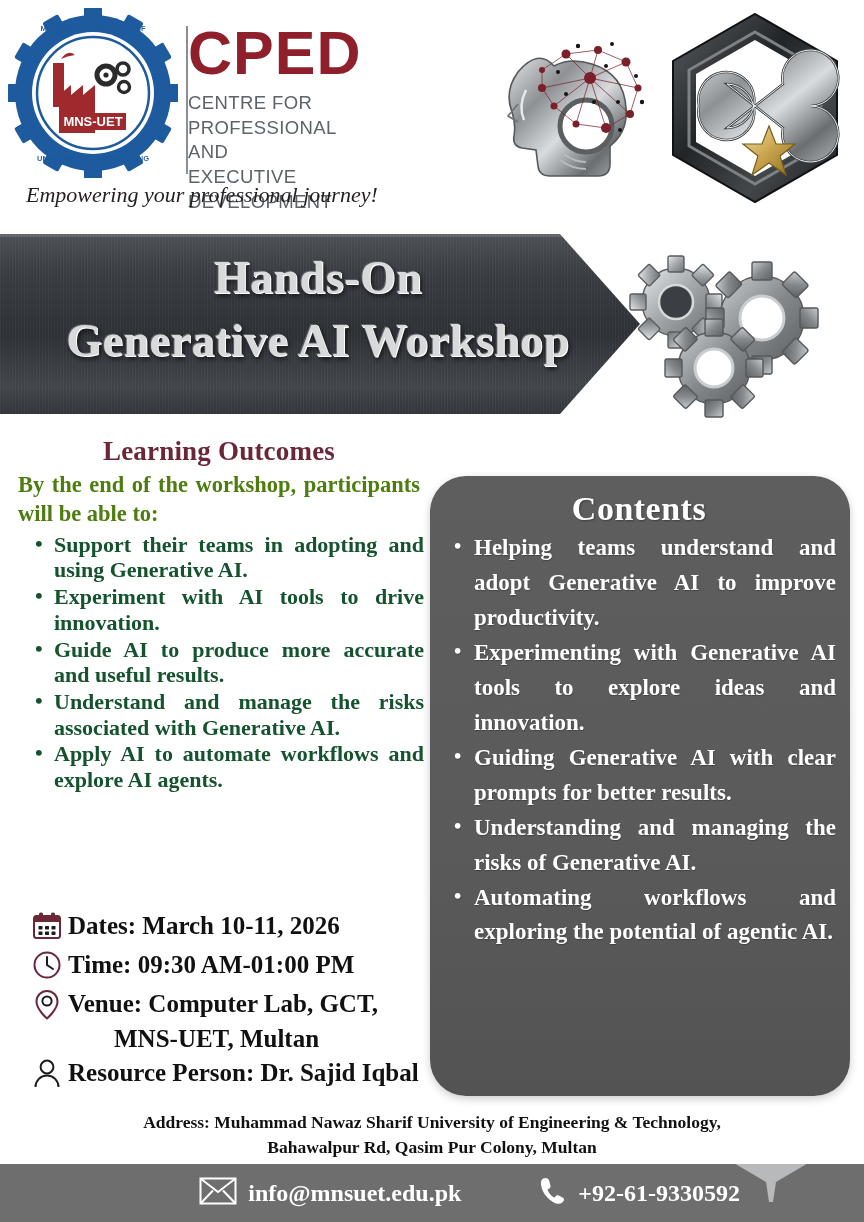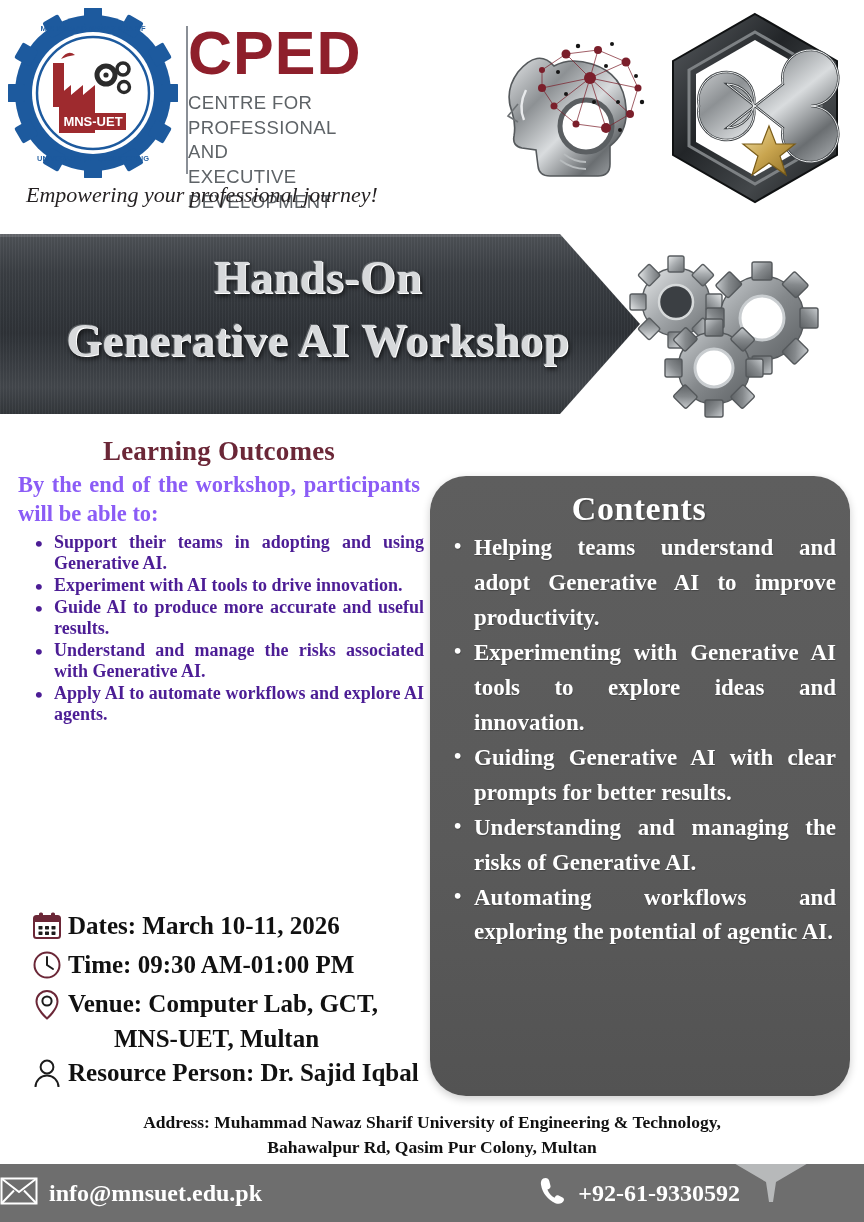--- a/index.html
+++ b/index.html
@@ -71,27 +71,27 @@
   .gears { position:absolute; right:16px; top:22px; width:230px; height:170px; }
 
   
   .left-col { position:absolute; left:14px; top:436px; width:410px; }
   .lo-heading {
     text-align:center; font-size:27px; font-weight:bold;
     color:#6b2737; font-family:"Liberation Serif", serif;
     margin-bottom:4px; letter-spacing:0.2px;
   }
   .lo-intro {
-    font-size:22.5px; font-weight:bold; color:#8b5cf6;
+    font-size:22.5px; font-weight:bold; color:#4d7c0f;
     text-align:justify; text-align-last:left; line-height:1.28;
     padding:0 4px;
   }
   ul.lo-list { list-style:none; margin-top:3px; padding-left:40px; }
   ul.lo-list li {
-    position:relative; font-size:18px; font-weight:bold; color:#4c1d95;
+    position:relative; font-size:22px; font-weight:bold; color:#14532d;
     line-height:1.17; margin-bottom:1px;
     text-align:justify; text-align-last:left;
   }
   ul.lo-list li::before {
     content:"\2022"; position:absolute; left:-19px; top:-1px; font-size:22px;
   }
 
   
   .details { position:absolute; left:30px; top:866px; width:420px;margin-top:42px; }
   .det-row { display:flex; align-items:center; margin-bottom:4px; min-height:35px; }
@@ -132,21 +132,21 @@
     position:absolute; left:0; top:1110px; width:864px;
     text-align:center; font-size:17.5px; font-weight:bold;
     color:#111111; line-height:1.42; font-family:"Liberation Serif", serif;
   }
   .footer {
     position:absolute; left:0; bottom:0; width:864px; height:58px;
     background:#6e6e6e; overflow:hidden;
   }
   .footer-inner {
     position:absolute; left:0; top:0; width:740px; height:58px;
-    display:flex; align-items:center; justify-content:space-between; gap:28px;
+    display:flex; align-items:center; justify-content:flex-end; gap:78px;
   }
   .f-item { display:flex; align-items:center; gap:11px; }
   .f-txt {
     color:#ffffff; font-size:24px; font-weight:bold;
     font-family:"Liberation Serif", serif; white-space:nowrap;
   }
   .funnel {
     position:absolute; right:54px; top:-2px; width:78px; height:40px;
   }
 </style>

